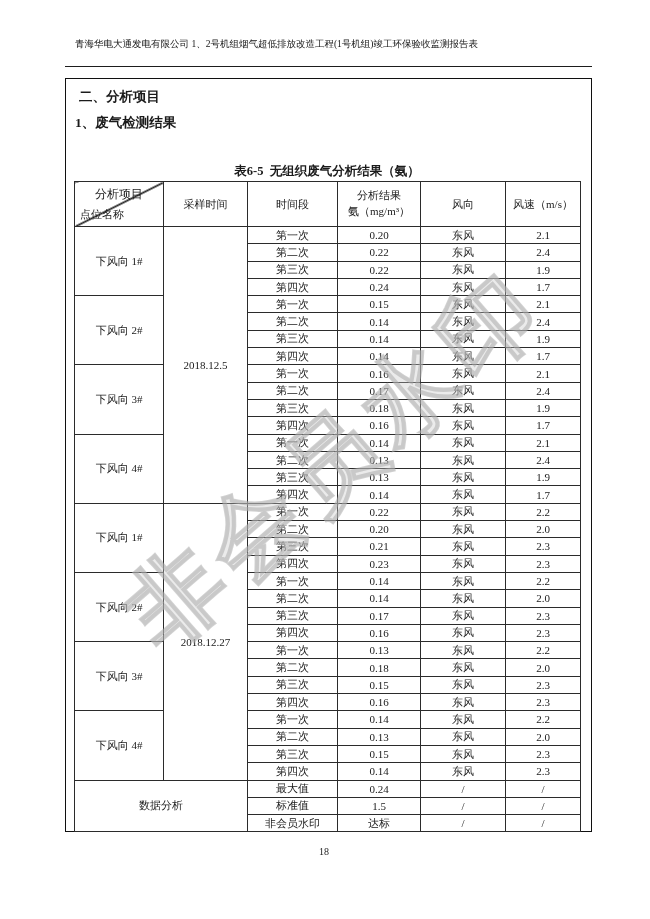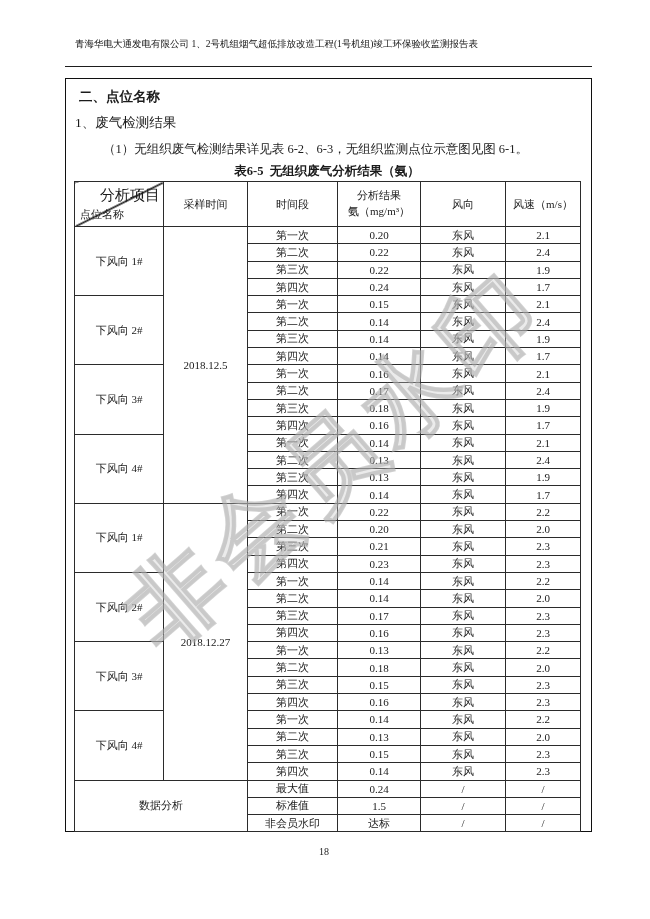--- a/index.html
+++ b/index.html
@@ -26,21 +26,21 @@
   .content-box {
     position:absolute; left:65px; top:78px; width:527px; height:754px;
     border:1.5px solid #101010; box-sizing:border-box;
   }
   .h-section {
     position:absolute; left:79px; top:88px;
     font-size:13.5px; font-weight:bold; white-space:pre;
   }
   .h-sub {
     position:absolute; left:75px; top:114px;
-    font-size:13.5px; font-weight:normal; white-space:pre;
+    font-size:13.5px; font-weight:bold; white-space:pre;
   }
   .para {
     position:absolute; left:103px; top:141px;
     font-size:12.5px; white-space:pre;
   }
   .table-title {
     position:absolute; left:74px; top:163px; width:506px;
     text-align:center; font-size:12.5px; font-weight:bold; white-space:pre;
   }
   table.doc-table {
@@ -57,21 +57,21 @@
   .doc-table thead tr { height:45px; }
   .doc-table tbody tr { height:17.3px; }
   .doc-table td.diag {
     position:relative; padding:0;
     background-image:linear-gradient(to bottom right,
       transparent calc(50% - 0.7px),
       #2b2b2b calc(50% - 0.7px),
       #2b2b2b calc(50% + 0.7px),
       transparent calc(50% + 0.7px));
   }
-  .diag-top    { position:absolute; top:4px;    right:3px; font-size:15px; }
+  .diag-top    { position:absolute; top:4px;    right:20px; font-size:12px; }
   .diag-bottom { position:absolute; bottom:4px; left:5px;  font-size:11px;font-family:Liberation Mono, monospace; }
   .hdr-2line div { line-height:1.45; }
   .watermark {
     position:absolute; left:55px; top:390px; width:560px; height:140px;
     line-height:140px; text-align:center;
     font-size:95px; font-weight:700; letter-spacing:8px;
     transform:rotate(-41deg); transform-origin:center;
     color:rgba(198,198,198,0.35);
     -webkit-text-stroke:1.5px rgba(168,168,168,0.5);
     pointer-events:none; z-index:5; white-space:nowrap;
@@ -84,23 +84,22 @@
 </head>
 <body>
 
 <div class="page">
 
   <div class="page-header">青海华电大通发电有限公司 1、2号机组烟气超低排放改造工程(1号机组)竣工环保验收监测报告表</div>
   <div class="header-rule"></div>
 
   <div class="content-box"></div>
 
-  <div class="h-section">二、点位名称</div>
+  <div class="h-section">二、分析项目</div>
   <div class="h-sub">1、废气检测结果</div>
-  <div class="para">（1）无组织废气检测结果详见表 6-2、6-3，无组织监测点位示意图见图 6-1。</div>
   <div class="table-title">表6-5  无组织废气分析结果（氨）</div>
 
   <table class="doc-table">
     <colgroup>
       <col style="width:89px">
         <col style="width:84px">
         <col style="width:90px">
       <col style="width:83px">
         <col style="width:85px">
         <col style="width:75px">

